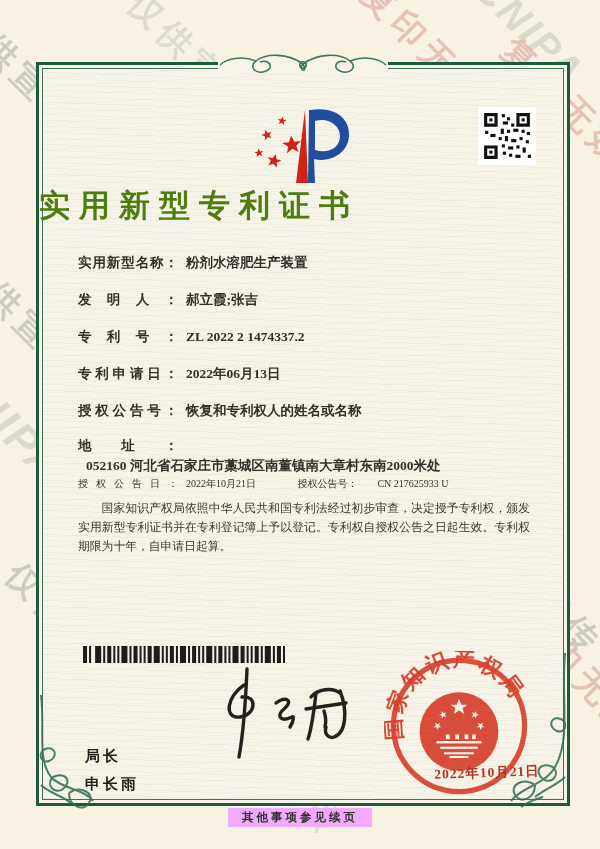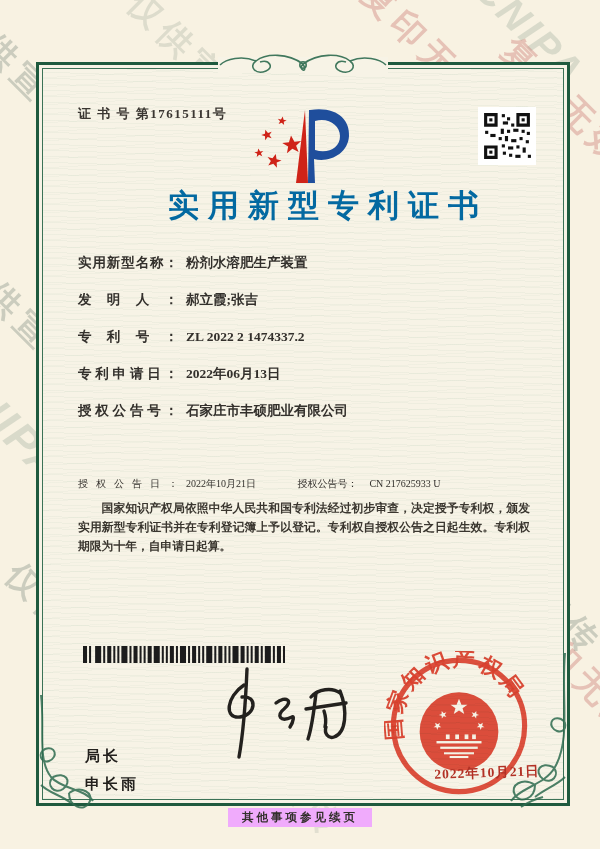--- a/index.html
+++ b/index.html
@@ -25,32 +25,32 @@
       repeating-linear-gradient(2deg, rgba(120,165,135,.07) 0 1px, transparent 1px 6px),
       repeating-linear-gradient(-3deg, rgba(120,165,135,.05) 0 1px, transparent 1px 9px);}
   .ornament-top{position:absolute;left:50%;top:-16px;transform:translateX(-50%);}
   .corner-fl{position:absolute;}
   
   .cert-no{position:absolute;left:39px;top:40px;font-size:13px;font-weight:600;
            letter-spacing:1.5px;color:#3a3631;}
   .logo{position:absolute;left:210px;top:40px;}
   .qr{position:absolute;left:441px;top:44px;width:50px;height:50px;background:#fff;
       padding:2px;box-shadow:0 0 0 2px #fff;}
-  .title{position:absolute;left:0;top:120px;width:100%;text-align:center;
-         font-size:31px;font-weight:700;letter-spacing:9px;color:#0369a1;margin-left:25px;}
+  .title{position:absolute;left:0;top:120px;width:100%;text-align:left;
+         font-size:31px;font-weight:700;letter-spacing:9px;color:#4d7c0f;}
   
   .field{position:absolute;left:39px;width:456px;font-size:13.5px;font-weight:600;
          color:#33302c;line-height:20px;}
   .flabel{display:inline-block;width:100px;text-align:justify;text-align-last:justify;
           text-justify:inter-character;vertical-align:top;}
   .fvalue{display:inline-block;vertical-align:top;max-width:348px;margin-left:8px;}
   .grant-pair{display:inline-block;font-size:10px;font-weight:400;color:#33302c;}
   
   .paras{position:absolute;left:39px;top:434px;width:452px;font-size:11.8px;
-         line-height:19px;color:#3a362f;text-align:justify;font-weight:bold;}
+         line-height:19px;color:#3a362f;text-align:justify;}
   .paras p{margin:0;text-indent:2em;}
   
   .barcode{position:absolute;left:44px;top:581px;}
   .official{position:absolute;left:46px;top:630px;font-size:15px;font-weight:700;
             letter-spacing:3px;color:#23211e;line-height:28px;margin-top:47px;}
   .signature{position:absolute;left:175px;top:598px;}
   .seal{position:absolute;left:345px;top:586px;mix-blend-mode:multiply;opacity:.95;}
   .seal-date{position:absolute;left:358px;top:699px;width:180px;text-align:center;
              font-size:13.5px;font-weight:700;color:#b23125;letter-spacing:1px;
              transform:rotate(-2deg);}
@@ -118,21 +118,20 @@
       <g stroke="#2e6b4f" stroke-width="2" fill="none" opacity=".85">
         <path d="M84 4 C 80 50, 90 90, 74 118 C 64 136, 40 138, 30 152"></path>
         <path d="M80 70 c -10 -4, -14 8, -4 12 c 8 3, 12 -8, 4 -12"></path>
         <path d="M72 118 c -12 -6, -20 4, -10 12 c 8 6, 18 -4, 10 -12"></path>
         <path d="M54 136 c -12 -8, -26 0, -20 10 c 5 9, 20 4, 20 -10"></path>
         <path d="M84 128 c -8 8, -20 12, -30 20"></path>
         <path d="M62 148 c -8 2, -16 6, -22 10"></path>
       </g>
     </svg>
 
-    <div class="cert-no">证 书 号 第17615111号</div>
 
     <svg class="logo" width="110" height="80" viewBox="0 0 110 80">
       <g fill="#cf2318">
         <use href="#star" transform="translate(18,30) scale(0.55) rotate(-18)"></use>
         <use href="#star" transform="translate(33,16) scale(0.45) rotate(10)"></use>
         <use href="#star" transform="translate(10,48) scale(0.45) rotate(-8)"></use>
         <use href="#star" transform="translate(25,56) scale(0.72) rotate(14)"></use>
         <use href="#star" transform="translate(43,40) scale(0.95) rotate(-6)"></use>
         <polygon points="47,78 56,5 59,78"></polygon>
       </g>
@@ -184,28 +183,31 @@
     <div class="field" style="top:225px">
       <span class="flabel">发明人：</span><span class="fvalue">郝立霞;张吉</span>
     </div>
     <div class="field" style="top:262px">
       <span class="flabel">专利号：</span><span class="fvalue">ZL 2022 2 1474337.2</span>
     </div>
     <div class="field" style="top:299px">
       <span class="flabel">专利申请日：</span><span class="fvalue">2022年06月13日</span>
     </div>
     <div class="field" style="top:336px">
-      <span class="flabel">授权公告号：</span><span class="fvalue">石家庄市丰硕肥业有限公司</span>
+      <span class="flabel">授权公告号：</span><span class="fvalue">恢复和专利权人的姓名或名称</span>
+    </div>
+    <div class="field" style="top:371px">
+      <span class="flabel">地址：</span><span class="fvalue" style="max-width:356px">052160 河北省石家庄市藁城区南董镇南大章村东南2000米处</span>
     </div>
     <div class="field" style="top:408px">
       <span class="grant-pair">
         <span class="flabel">授权公告日：</span><span style="margin-left:8px">2022年10月21日</span>
       </span>
       <span class="grant-pair" style="margin-left:38px">
-        <span>授权公告号：</span><span style="margin-left:12px">CN 217625933 U</span>
+        <span>授权公告号：</span><span style="margin-left:20px">CN 217625933 U</span>
       </span>
     </div>
 
     <div class="paras">
       <p>国家知识产权局依照中华人民共和国专利法经过初步审查，决定授予专利权，颁发实用新型专利证书并在专利登记簿上予以登记。专利权自授权公告之日起生效。专利权期限为十年，自申请日起算。</p>
     </div>
 
     <svg class="barcode" width="202" height="17" viewBox="0 0 100 17" preserveAspectRatio="none">
       <g fill="#1c1c1c">
         <rect x="0" width="2" height="17"></rect>

